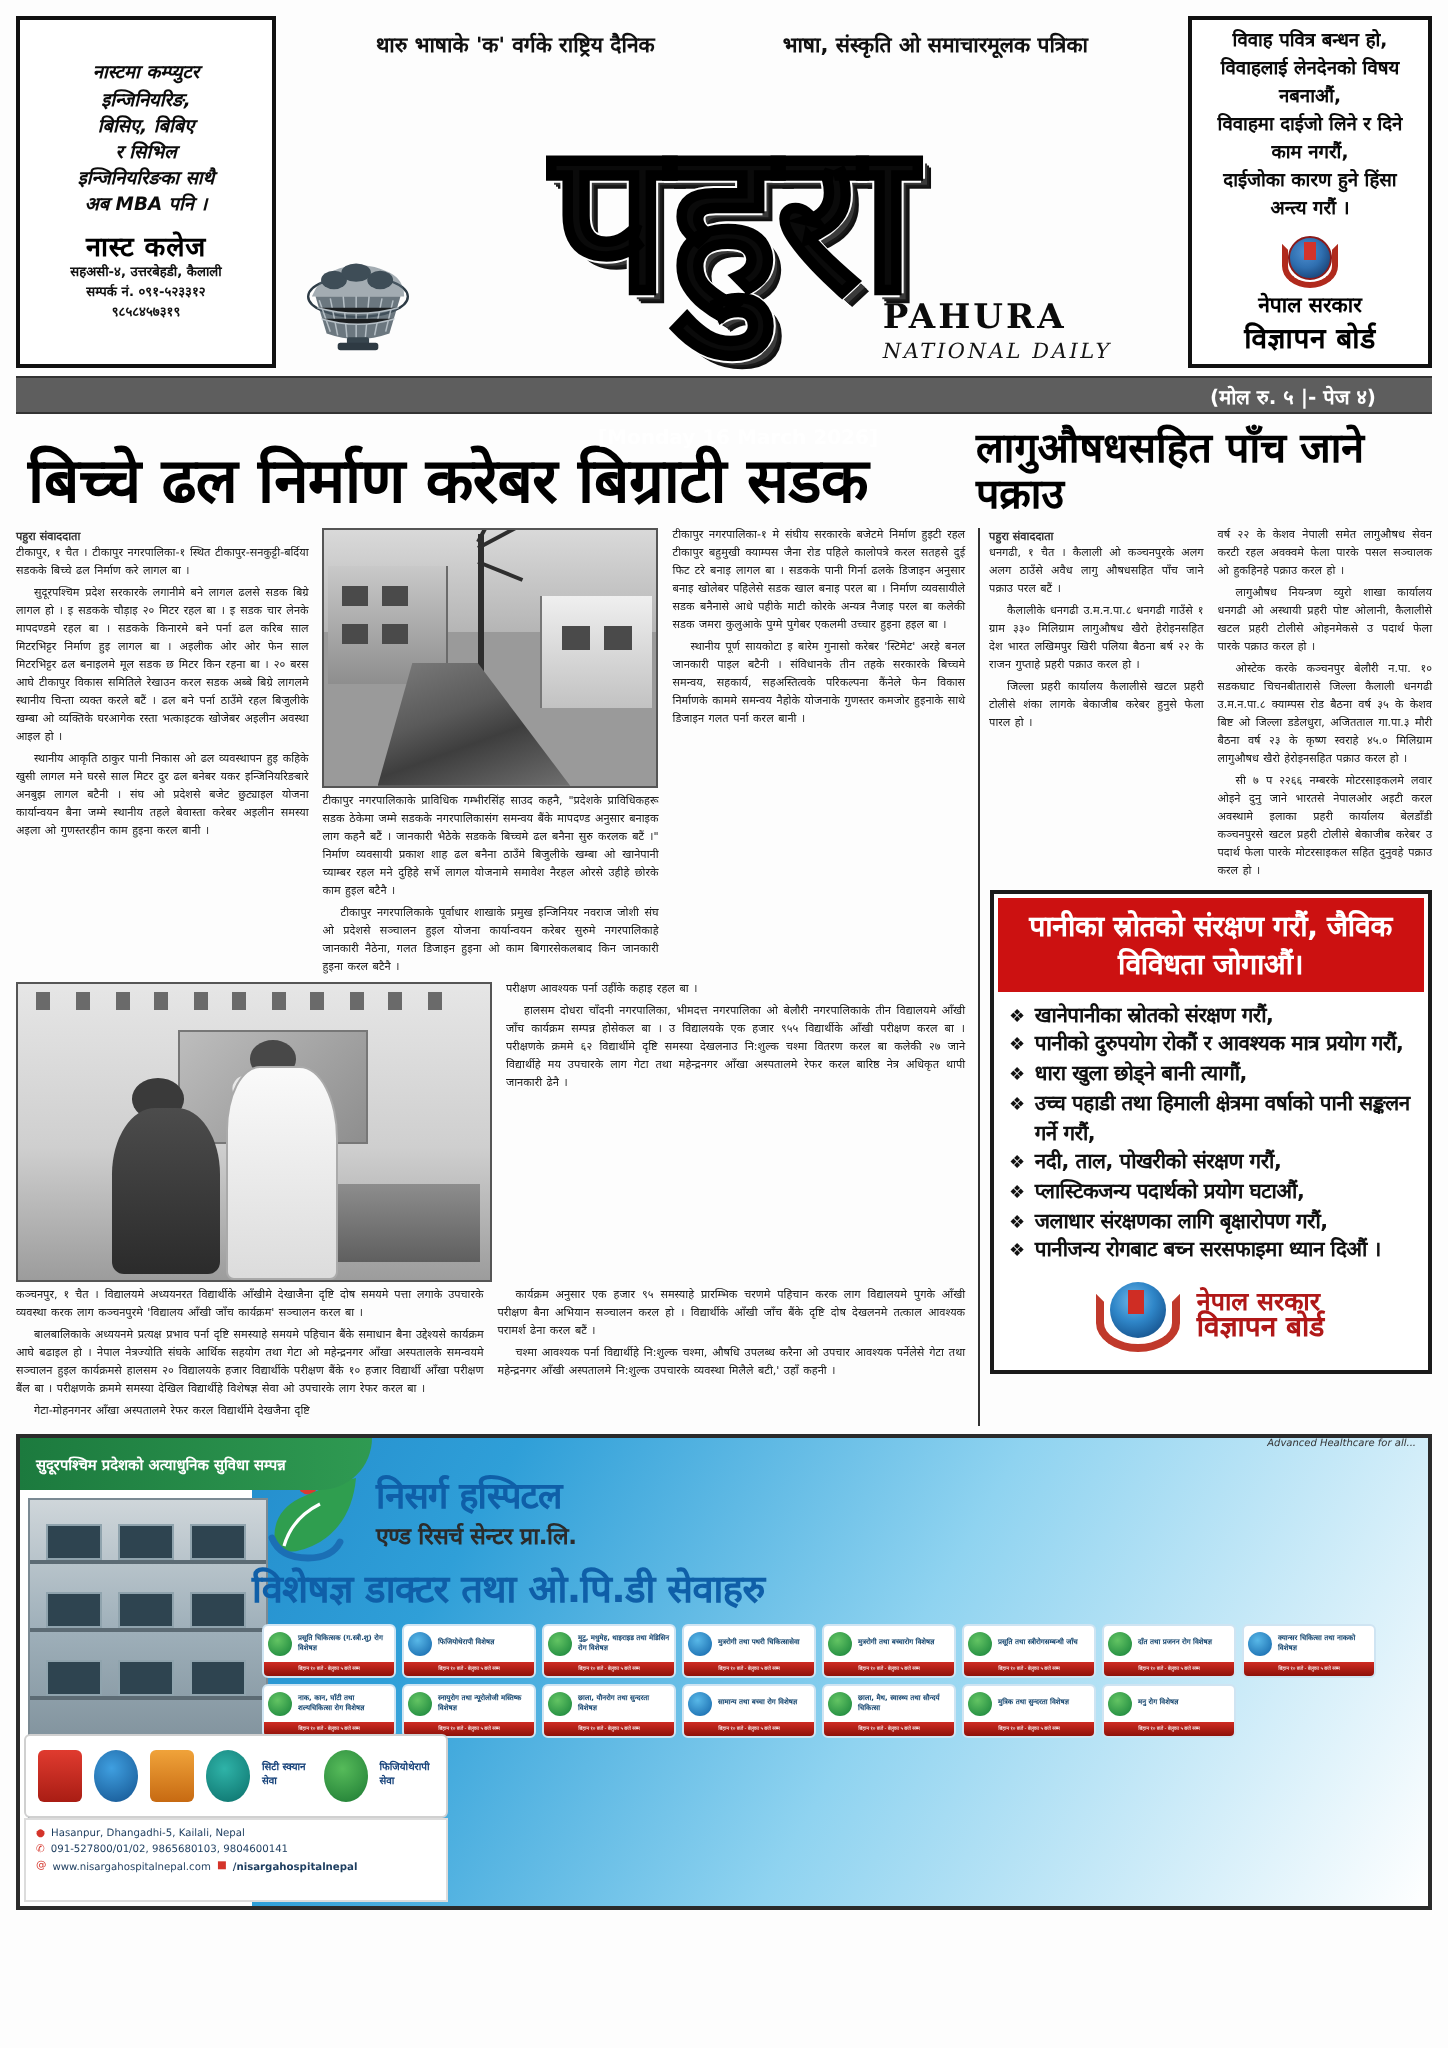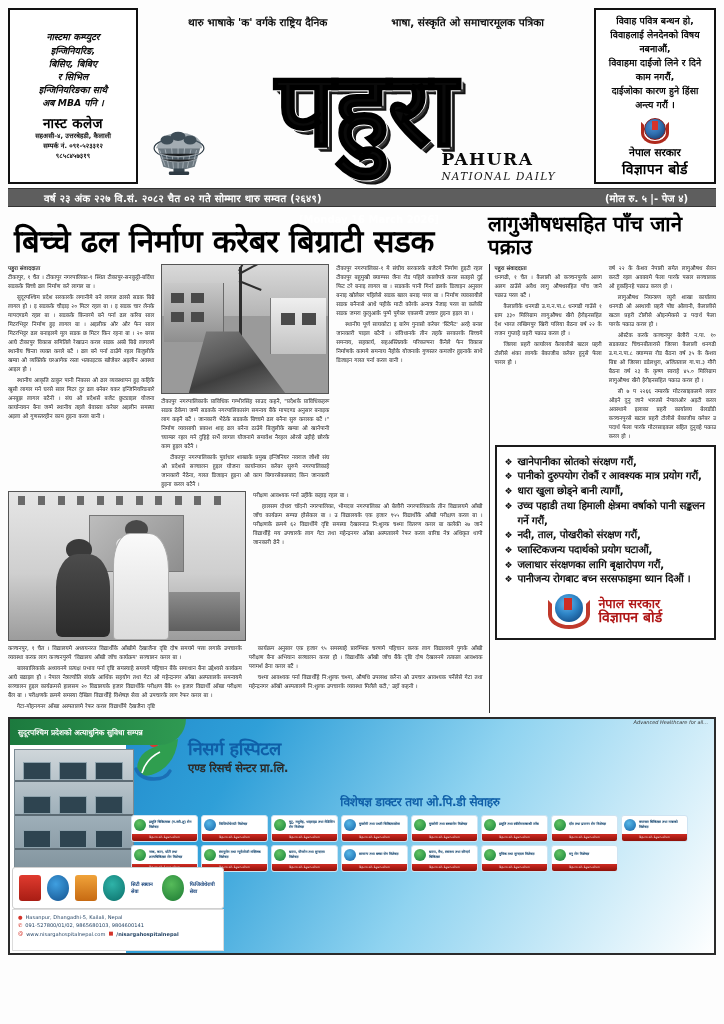--- a/index.html
+++ b/index.html
@@ -343,22 +343,22 @@
   .hc-line { font-size: 5.1px; color:#1b3c5e; line-height:1.62; display:flex; gap:3px; align-items:center;}
   .hc-ic { color:#d4342a; font-size:5.2px; }
 
   .hosp-right { flex: 1; position: relative; }
   .hosp-logo-row { display:flex; align-items:center; gap:6px; padding: 10px 8px 0 4px;}
   .leaf-mark { width: 52px; height: 46px; position: relative; flex:0 0 auto;}
   .hosp-name { font-size: 18px; font-weight: bold; color: #0f5fa8; letter-spacing: -0.4px; line-height:1;}
   .hosp-name2 { font-size: 11.5px; font-weight: bold; color: #2b2b2b; letter-spacing:-0.2px; margin-top:2px;}
   .hosp-tagline-en { font-size: 5px; font-style: italic; color:#333; text-align:right; padding-right:6px;}
   .hosp-sub-head {
-    font-size: 12px; font-weight: bold; color: #0f5fa8; text-align:center;
-    margin-top: 12px; letter-spacing:-0.3px;
+    font-size: 19px; font-weight: bold; color: #0f5fa8; text-align:left;
+    margin-top: 0; letter-spacing:-0.3px;
   }
   .svc-grid { display:flex; flex-wrap:wrap; gap:3px; padding: 5px 5px 0 5px; }
   .svc {
     width: 67px; background:#fff; border-radius:3px; overflow:hidden;
     border:1px solid #cfe4f2;
   }
   .svc-top { display:flex; gap:3px; align-items:center; padding:3px 2px; }
   .svc-ic { width:12px; height:12px; border-radius:50%; flex:0 0 auto;
     background: radial-gradient(circle at 40% 34%, #63c463, #15813a); }
   .svc-ic.b { background: radial-gradient(circle at 40% 34%, #58b8e8, #1263a8); }
@@ -437,21 +437,20 @@
         <div class="em-circ"></div>
           <div class="em-wreath"></div>
           <div class="em-flag"></div>
       </div>
       <div class="ad-gov-name">नेपाल सरकार</div>
       <div class="ad-gov-name2">विज्ञापन बोर्ड</div>
     </div>
   </div>
 
   <div class="date-bar">
-    <div class="dl">वर्ष २३  अंक  २२७ वि.सं. २०८२ चैत ०२ गते सोम्मार  थारु सम्वत (२६४९)</div>
     <div class="dc">[Monday 16 March  2026]</div>
     <div class="dr">(मोल रु. ५ |- पेज ४)</div>
   </div>
 
   <div class="headline-row">
     <div class="h1-main">बिच्चे ढल निर्माण करेबर बिग्राटी सडक</div>
     <div class="h1-second">लागुऔषधसहित पाँच जाने पक्राउ</div>
   </div>
 
   <div class="body-region">
@@ -554,20 +553,21 @@
         </div>
         <div class="col">
           <div class="ptext">वर्ष २२ के केशव नेपाली समेत लागुऔषध सेवन करटी रहल अवक्वमे फेला पारके पसल सञ्चालक ओ हुकहिनहे पक्राउ करल हो ।</div>
           <div class="ptext ind">लागुऔषध नियन्त्रण व्युरो शाखा कार्यालय धनगढी ओ अस्थायी प्रहरी पोष्ट ओलानी, कैलालीसे खटल प्रहरी टोलीसे ओइनमेकसे उ पदार्थ फेला पारके पक्राउ करल हो ।</div>
           <div class="ptext ind">ओस्टेक करके कञ्चनपुर बेलौरी न.पा. १० सडकघाट चिचनबीतारासे जिल्ला कैलाली धनगढी उ.म.न.पा.८ क्याम्पस रोड बैठना वर्ष ३५ के केशव बिष्ट ओ जिल्ला डडेलधुरा, अजितताल गा.पा.३ मौरी बैठना वर्ष २३ के कृष्ण स्वराहे ४५.० मिलिग्राम लागुऔषध खैरो हेरोइनसहित पक्राउ करल हो ।</div>
           <div class="ptext ind">सी ७ प २२६६ नम्बरके मोटरसाइकलमे लवार ओइने दुनु जाने भारतसे नेपालओर अइटी करल अवस्थामे इलाका प्रहरी कार्यालय बेलडाँडी कञ्चनपुरसे खटल प्रहरी टोलीसे बेकाजीब करेबर उ पदार्थ फेला पारके मोटरसाइकल सहित दुनुवहे पक्राउ करल हो ।</div>
         </div>
       </div>
 
       <div class="water-ad">
+        <div class="water-ad-head">पानीका स्रोतको संरक्षण गरौं, जैविक विविधता जोगाऔं।</div>
         <div class="water-list">
           <div class="water-item">
             <span class="w-bullet">❖</span>
             <span>खानेपानीका स्रोतको संरक्षण गरौं,</span>
           </div>
           <div class="water-item">
             <span class="w-bullet">❖</span>
             <span>पानीको दुरुपयोग रोकौं र आवश्यक मात्र प्रयोग गरौं,</span>
           </div>
           <div class="water-item">

